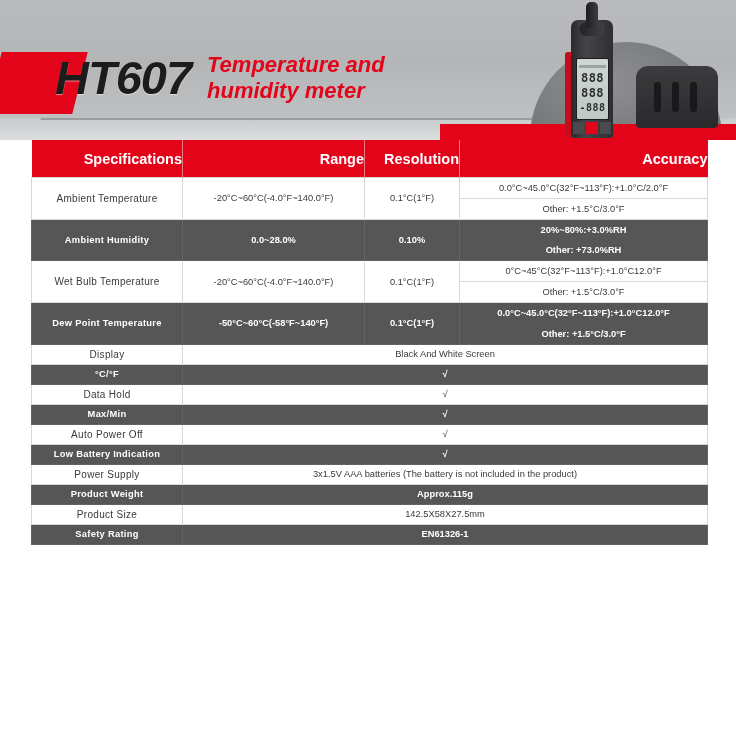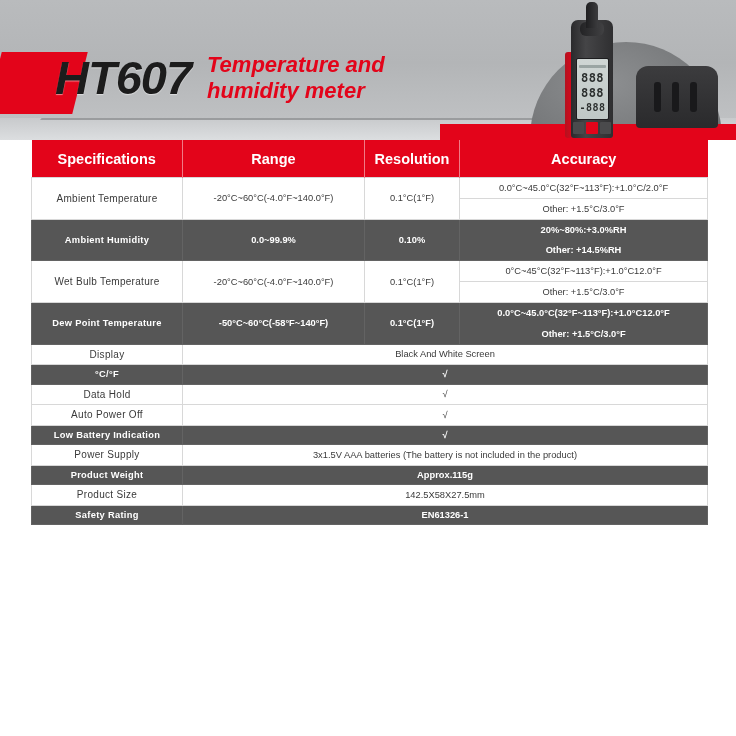--- a/index.html
+++ b/index.html
@@ -108,21 +108,21 @@
   
   .tbl{
     position:absolute;left:31px;top:140px;width:676px;
     border-collapse:collapse;table-layout:fixed;
   }
   .tbl td,.tbl th{padding:0;margin:0;}
 
   .hd{
     background:#e3041a;color:#fff;
     font-size:14.5px;font-weight:bold;
-    text-align:center;height:37px;
+    text-align:right;height:37px;
     border-right:1px solid #f07b86;
   }
   .hd:last-child{border-right:none;}
 
   .c-spec{width:151px;}
   .c-range{width:182px;}
   .c-res{width:95px;}
   .c-acc{width:248px;}
 
   tr.light td{background:#ffffff;color:#3a3a3a;border:1px solid #d8d8d8;}
@@ -216,26 +216,26 @@
           <td class="cell">0.1°C(1°F)</td>
           <td class="acc">
             <div class="acc-split">
               <div class="acc-line">0.0°C~45.0°C(32°F~113°F):+1.0°C/2.0°F</div>
               <div class="acc-line">Other: +1.5°C/3.0°F</div>
             </div>
           </td>
         </tr>
         <tr class="dark">
           <td class="cell name">Ambient Humidity</td>
-          <td class="cell">0.0~99.9%</td>
+          <td class="cell">0.0~28.0%</td>
           <td class="cell">0.10%</td>
           <td class="acc">
             <div class="acc-split">
               <div class="acc-line">20%~80%:+3.0%RH</div>
-              <div class="acc-line">Other: +14.5%RH</div>
+              <div class="acc-line">Other: +73.0%RH</div>
             </div>
           </td>
         </tr>
         <tr class="light">
           <td class="cell name">Wet Bulb Temperature</td>
           <td class="cell">-20°C~60°C(-4.0°F~140.0°F)</td>
           <td class="cell">0.1°C(1°F)</td>
           <td class="acc">
             <div class="acc-split">
               <div class="acc-line">0°C~45°C(32°F~113°F):+1.0°C12.0°F</div>
@@ -259,20 +259,24 @@
           <td class="cell" colspan="3">Black And White Screen</td>
         </tr>
         <tr class="dark">
           <td class="cell name">°C/°F</td>
           <td class="cell check" colspan="3">√</td>
         </tr>
         <tr class="light">
           <td class="cell name">Data Hold</td>
           <td class="cell check" colspan="3">√</td>
         </tr>
+        <tr class="dark">
+          <td class="cell name">Max/Min</td>
+          <td class="cell check" colspan="3">√</td>
+        </tr>
         <tr class="light">
           <td class="cell name">Auto Power Off</td>
           <td class="cell check" colspan="3">√</td>
         </tr>
         <tr class="dark">
           <td class="cell name">Low Battery Indication</td>
           <td class="cell check" colspan="3">√</td>
         </tr>
         <tr class="light">
           <td class="cell name">Power Supply</td>

